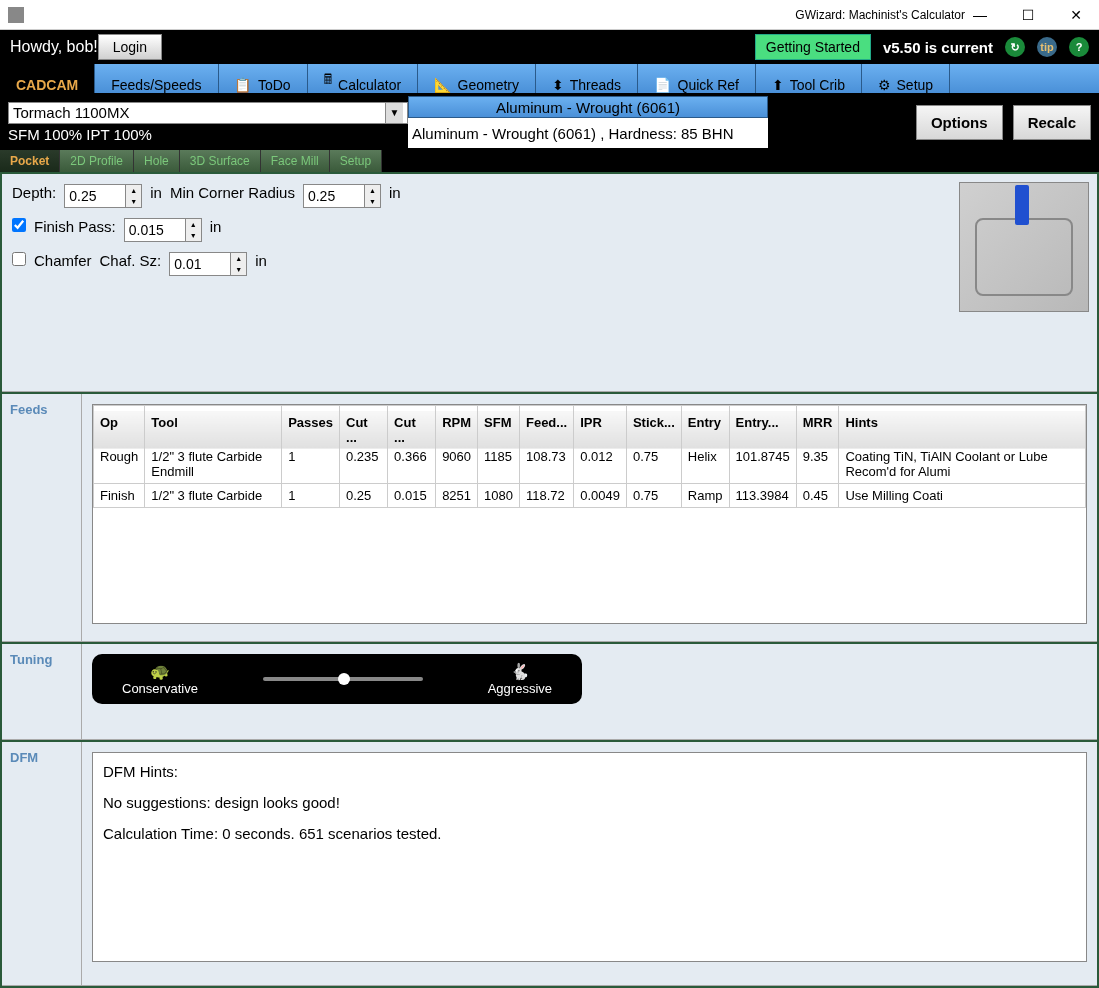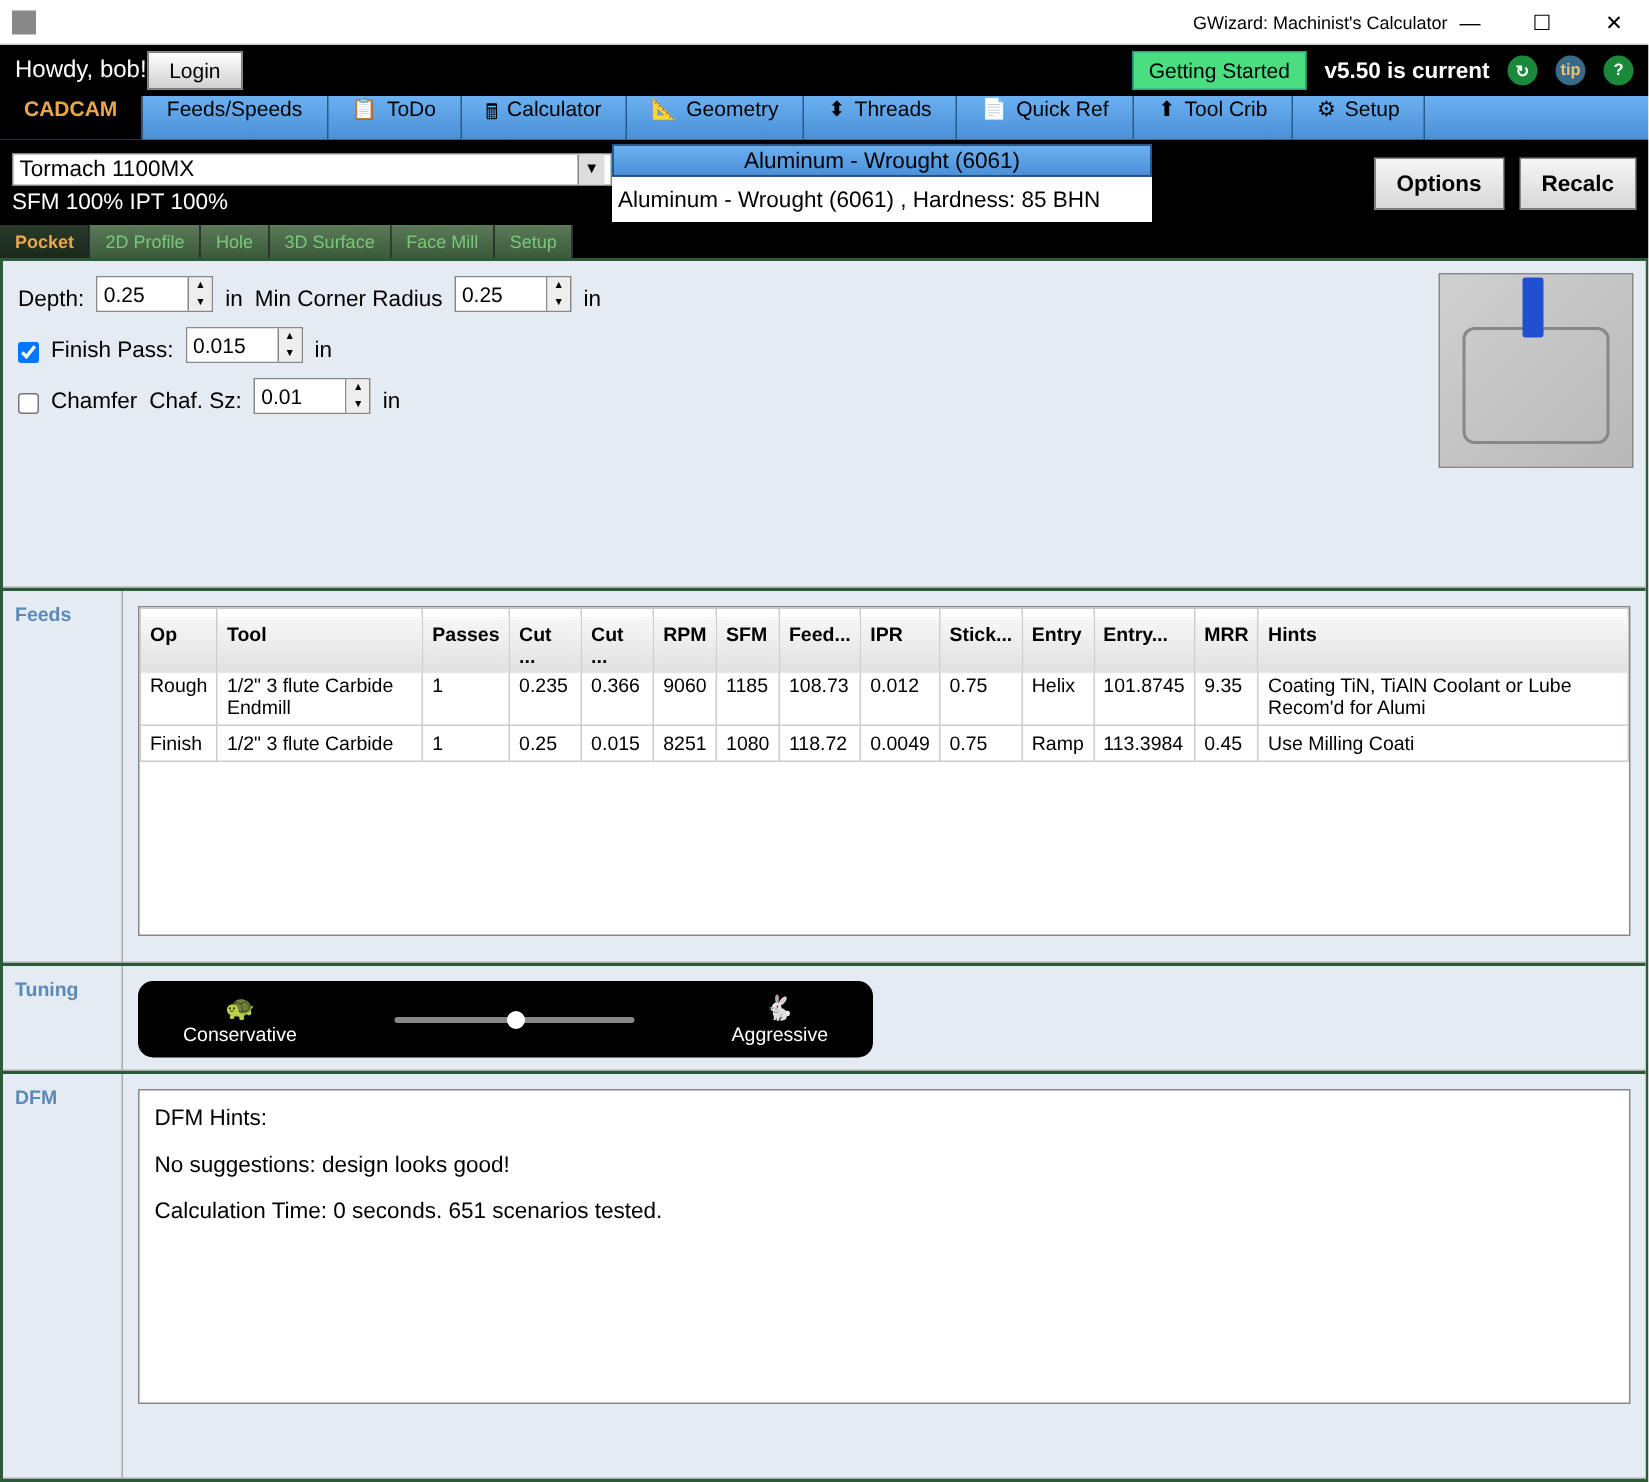--- a/index.html
+++ b/index.html
@@ -10,41 +10,41 @@
 .titlebar-buttons { display: flex; gap: 18px; }
 .titlebar-btn { width: 30px; height: 20px; display: flex; align-items: center; justify-content: center; cursor: pointer; font-size: 14px; }
 .headerbar { height: 34px; background: #000; display: flex; align-items: center; padding: 0 10px; color: #fff; }
 .greeting { font-size: 16px; margin-right: 0; }
 .login-btn { background: linear-gradient(#fff,#d0d0d0); border: 1px solid #888; padding: 4px 14px; font-size: 14px; cursor: pointer; }
 .header-right { margin-left: auto; display: flex; align-items: center; gap: 12px; }
 .getting-started { background: #4ade80; color: #000; padding: 4px 10px; border: 1px solid #2a8; font-size: 14px; }
 .version { color: #fff; font-weight: bold; font-size: 15px; }
 .circ-icon { width: 20px; height: 20px; border-radius: 50%; display: inline-flex; align-items: center; justify-content: center; font-size: 11px; font-weight: bold; }
 .tabbar { height: 30px; background: linear-gradient(#6bb0f0,#4a90d8); display: flex; align-items: stretch; border-bottom: 1px solid #000; }
-.tab { padding: 0 16px; display: flex; align-items: flex-start; gap: 6px; border-right: 1px solid #2a5a8a; cursor: pointer; font-size: 14px; color: #000; }
+.tab { padding: 0 16px; display: flex; align-items: flex-end; gap: 6px; border-right: 1px solid #2a5a8a; cursor: pointer; font-size: 14px; color: #000; }
 .tab.active { background: #000; color: #e8a84a; font-weight: bold; }
 .tab-icon { display: inline-block; }
 .subbar { height: 56px; background: #000; display: flex; align-items: center; padding: 0 8px; }
 .machine-select { width: 400px; height: 22px; background: #fff; border: 1px solid #888; font-size: 15px; padding: 0 4px; display: flex; align-items: center; justify-content: space-between; }
 .machine-select .arrow { background: #ddd; border-left: 1px solid #888; width: 18px; text-align: center; font-size: 10px; height: 100%; display: flex; align-items: center; justify-content: center; }
 .sub-left { display: flex; flex-direction: column; gap: 2px; }
 .sfm-text { color: #fff; font-size: 15px; }
 .material-box { display: flex; flex-direction: column; margin-left: 0px; }
 .material-btn { background: linear-gradient(#6bb0f0,#4a90d8); color: #000; border: 1px solid #2a5a8a; width: 360px; height: 22px; font-size: 15px; text-align: center; display:flex; align-items:center; justify-content:center; }
 .material-desc { background: #fff; color: #000; width: 360px; height: 30px; font-size: 15px; padding: 0 4px; display:flex; align-items:center; }
 .opt-btns { margin-left: auto; display: flex; gap: 10px; }
 .opt-btn { background: linear-gradient(#f5f5f5,#d8d8d8); border: 1px solid #888; padding: 8px 14px; font-size: 15px; font-weight: bold; cursor: pointer; }
 .subtabs { height: 22px; background: #000; display: flex; }
 .subtab { padding: 2px 10px; font-size: 12px; color: #7bc87b; border-right: 1px solid #333; cursor: pointer; background: linear-gradient(#5a7a5a,#3a5a3a); display:flex; align-items:center; }
 .subtab.active { color: #e8a84a; background: linear-gradient(#2a3a2a,#1a2a1a); font-weight: bold; }
 .main { display: flex; height: 816px; border: 2px solid #2a5a3a; }
 .sidebar-label { width: 80px; background: #e4ebf2; padding: 8px; font-size: 13px; font-weight: bold; color: #5a8ab8; border-right: 1px solid #aaa; border-bottom: 1px solid #aaa; }
 .section { display: flex; border-bottom: 2px solid #2a5a3a; }
 .content { flex: 1; background: #e4ebf2; padding: 10px; border-bottom: 1px solid #aaa; position: relative; }
-.input-row { display: flex; align-items: flex-end; gap: 8px; margin-bottom: 10px; font-size: 15px; }
+.input-row { display: flex; align-items: flex-start; gap: 8px; margin-bottom: 10px; font-size: 15px; }
 .num-input { display: inline-flex; align-items: stretch; border: 1px solid #888; height: 24px; background: #fff; }
 .num-input input { border: none; width: 60px; padding: 0 4px; font-size: 14px; }
 .num-input .spinners { width: 16px; display: flex; flex-direction: column; border-left: 1px solid #888; }
 .num-input .sp { flex: 1; font-size: 7px; text-align: center; background: #eee; cursor: pointer; line-height: 1; display:flex; align-items:center; justify-content:center; }
 .preview-img { position: absolute; right: 8px; top: 8px; width: 130px; height: 130px; background: linear-gradient(135deg,#d0d0d0,#b8b8b8); border: 1px solid #888; }
 .preview-img::before { content:""; position:absolute; left:15px; right:15px; top:35px; bottom:15px; border:2px solid #888; border-radius:8px; }
 .preview-img::after { content:""; position:absolute; left:55px; top:2px; width:14px; height:40px; background:#2050d0; border-radius:2px; }
 .feeds-table { border: 1px solid #888; background: #fff; font-size: 13px; overflow: auto; height: 220px; }
 .feeds-table table { border-collapse: collapse; width: 100%; }
 .feeds-table th, .feeds-table td { border: 1px solid #ccc; padding: 4px 6px; text-align: left; vertical-align: top; }
@@ -258,21 +258,21 @@
                   <td>113.3984</td>
                   <td>0.45</td>
                   <td>Use Milling Coati</td>
                 </tr>
               </tbody>
           </table>
         </div>
       </div>
     </div>
 
-    <div class="section" style="height:72px">
+    <div class="section" style="height:98px">
       <div class="sidebar-label">Tuning</div>
       <div class="content">
         <div class="tuning-box">
           <div class="tuning-row">
             <div style="text-align:center">
               <div style="font-size:16px">🐢</div>
               <div class="tuning-label">Conservative</div>
             </div>
             <div class="slider-track">
               <div class="slider-thumb"></div>

